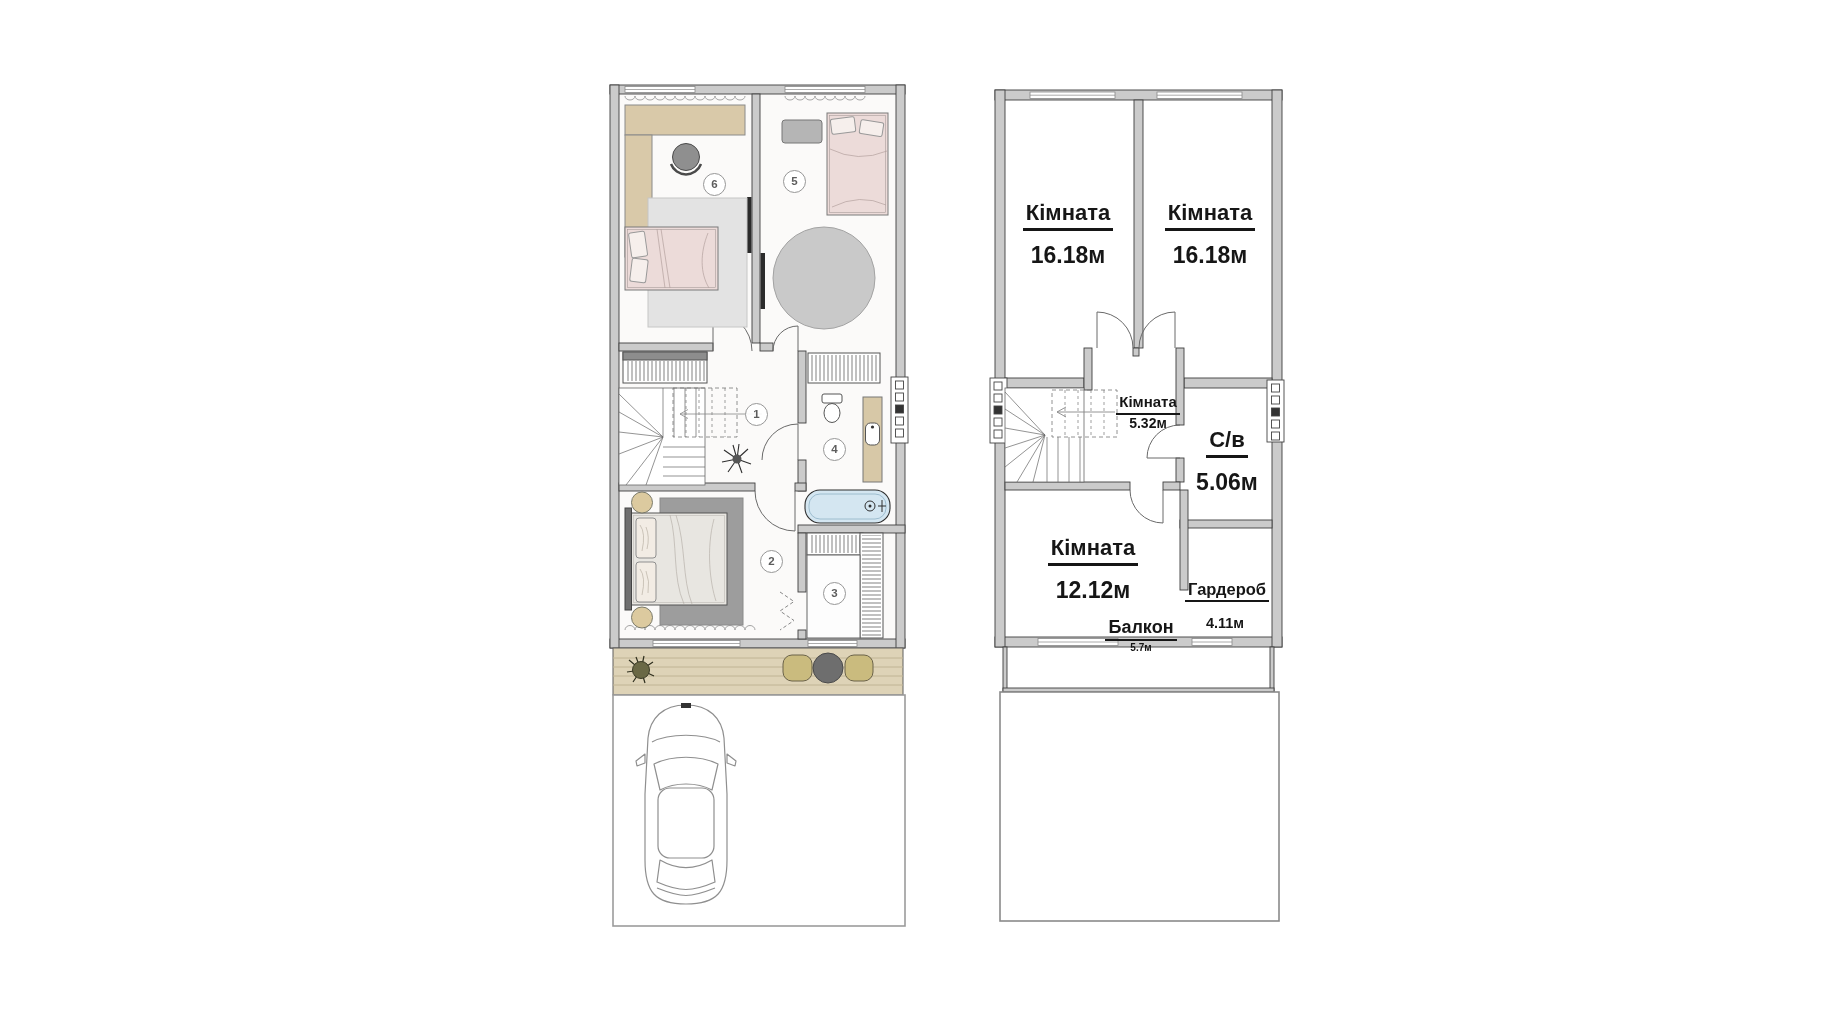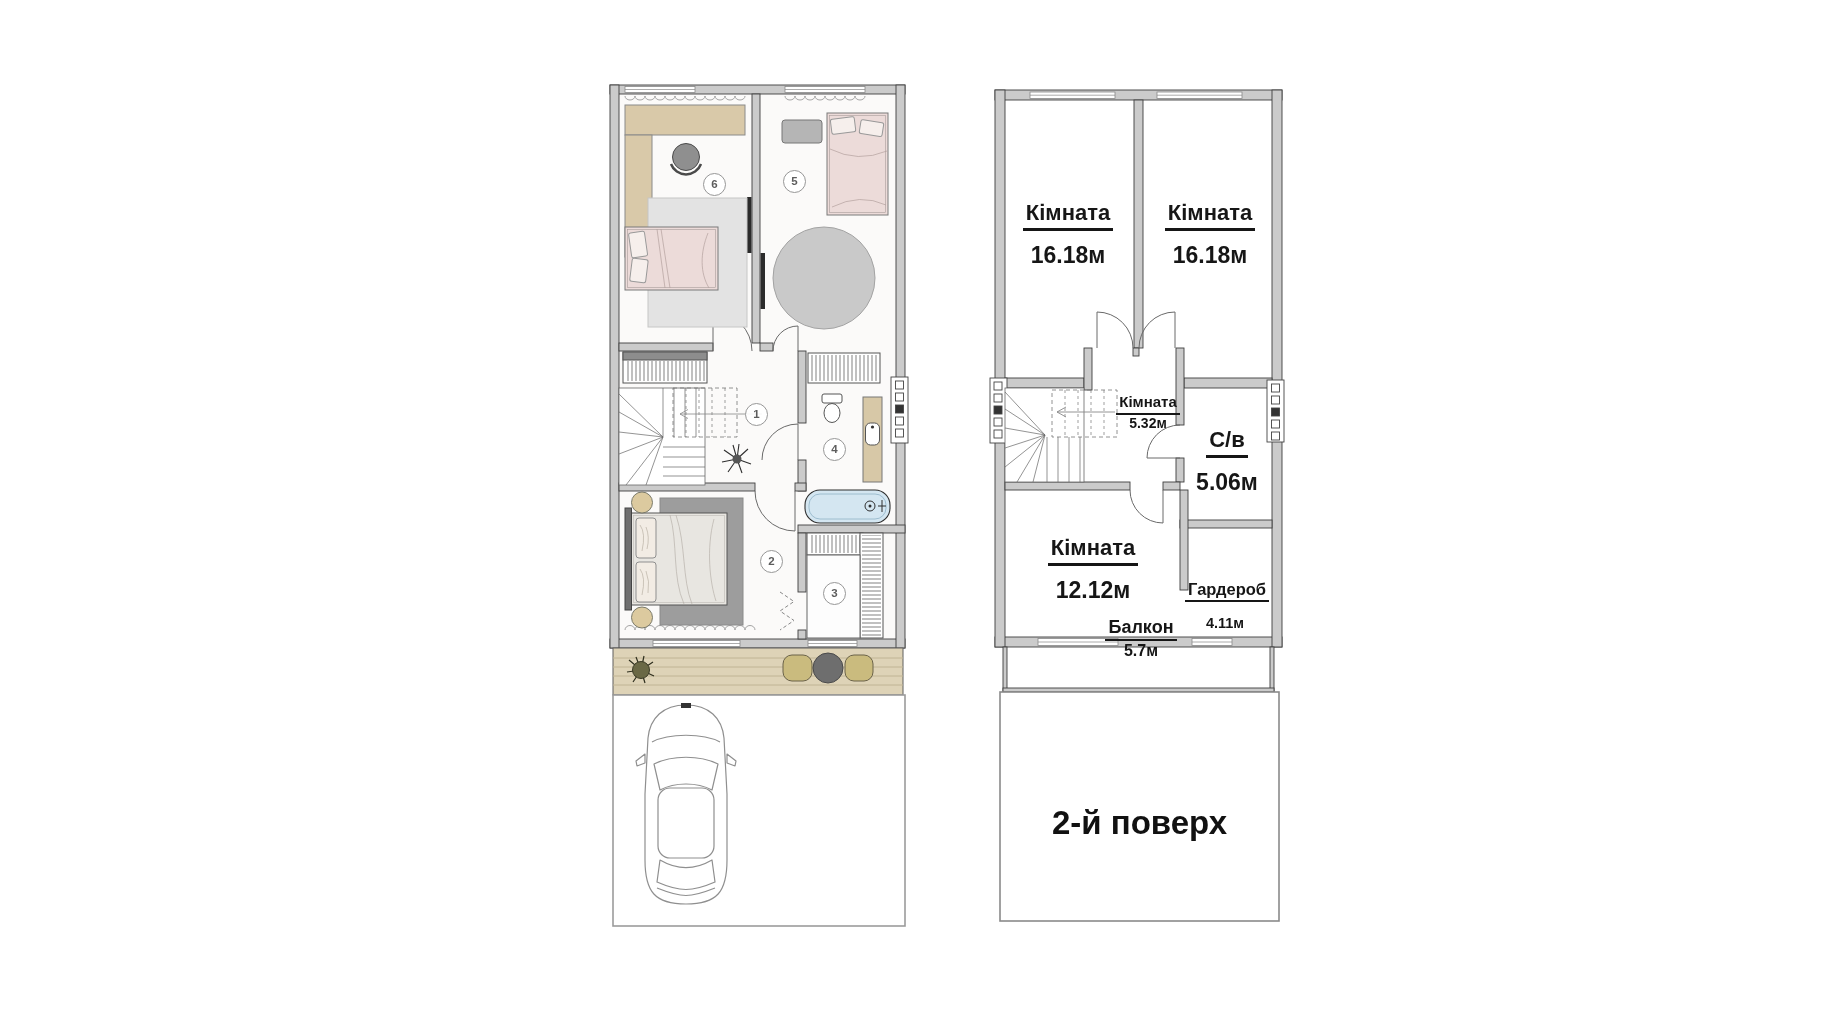--- a/index.html
+++ b/index.html
@@ -15,21 +15,21 @@
   .room-label{position:absolute;text-align:center;color:#161616;font-weight:700;line-height:1.12;}
   .room-label .nm{display:inline-block;border-bottom:3px solid #161616;padding:0 3px 2px;}
   .room-label .ar{margin-top:12px;}
   .lbl-lg .nm{font-size:22px;}
   .lbl-lg .ar{font-size:23px;}
   .lbl-sm .nm{font-size:15px;border-bottom-width:2px;}
   .lbl-sm .ar{font-size:14px;margin-top:1px;}
   .lbl-xs .nm{font-size:16.5px;border-bottom-width:2px;margin-top:20px;}
   .lbl-xs .ar{font-size:14.5px;margin-top:13px;}
   .lbl-bal .nm{font-size:18px;border-bottom-width:2px;}
-  .lbl-bal .ar{font-size:16px;margin-top:1px;}
+  .lbl-bal .ar{font-size:10px;margin-top:1px;}
   .floor-title{position:absolute;text-align:center;color:#111;font-size:33px;font-weight:700;}
 </style>
 </head>
 <body>
 
 <div class="plan" style="left:610px;top:85px;width:298px;height:843px;">
   <svg width="298" height="843" viewBox="0 0 298 843">
     <defs>
       <pattern id="hv" width="4" height="8" patternUnits="userSpaceOnUse">
         <line x1="2" y1="0" x2="2" y2="8" stroke="#4a4a4a" stroke-width="0.7"></line>
@@ -321,14 +321,13 @@
   </div>
   <div class="room-label lbl-xs" style="left:190px;top:470px;width:80px;">
     <div class="nm">Гардероб</div>
     <div class="ar">4.11м</div>
   </div>
   <div class="room-label lbl-bal" style="left:98px;top:527px;width:96px;">
     <div class="nm">Балкон</div>
     <div class="ar">5.7м</div>
   </div>
 
-  <div class="floor-title" style="left:5px;top:714px;width:279px;">2-й поверх</div>
 </div>
 
 </body></html>

